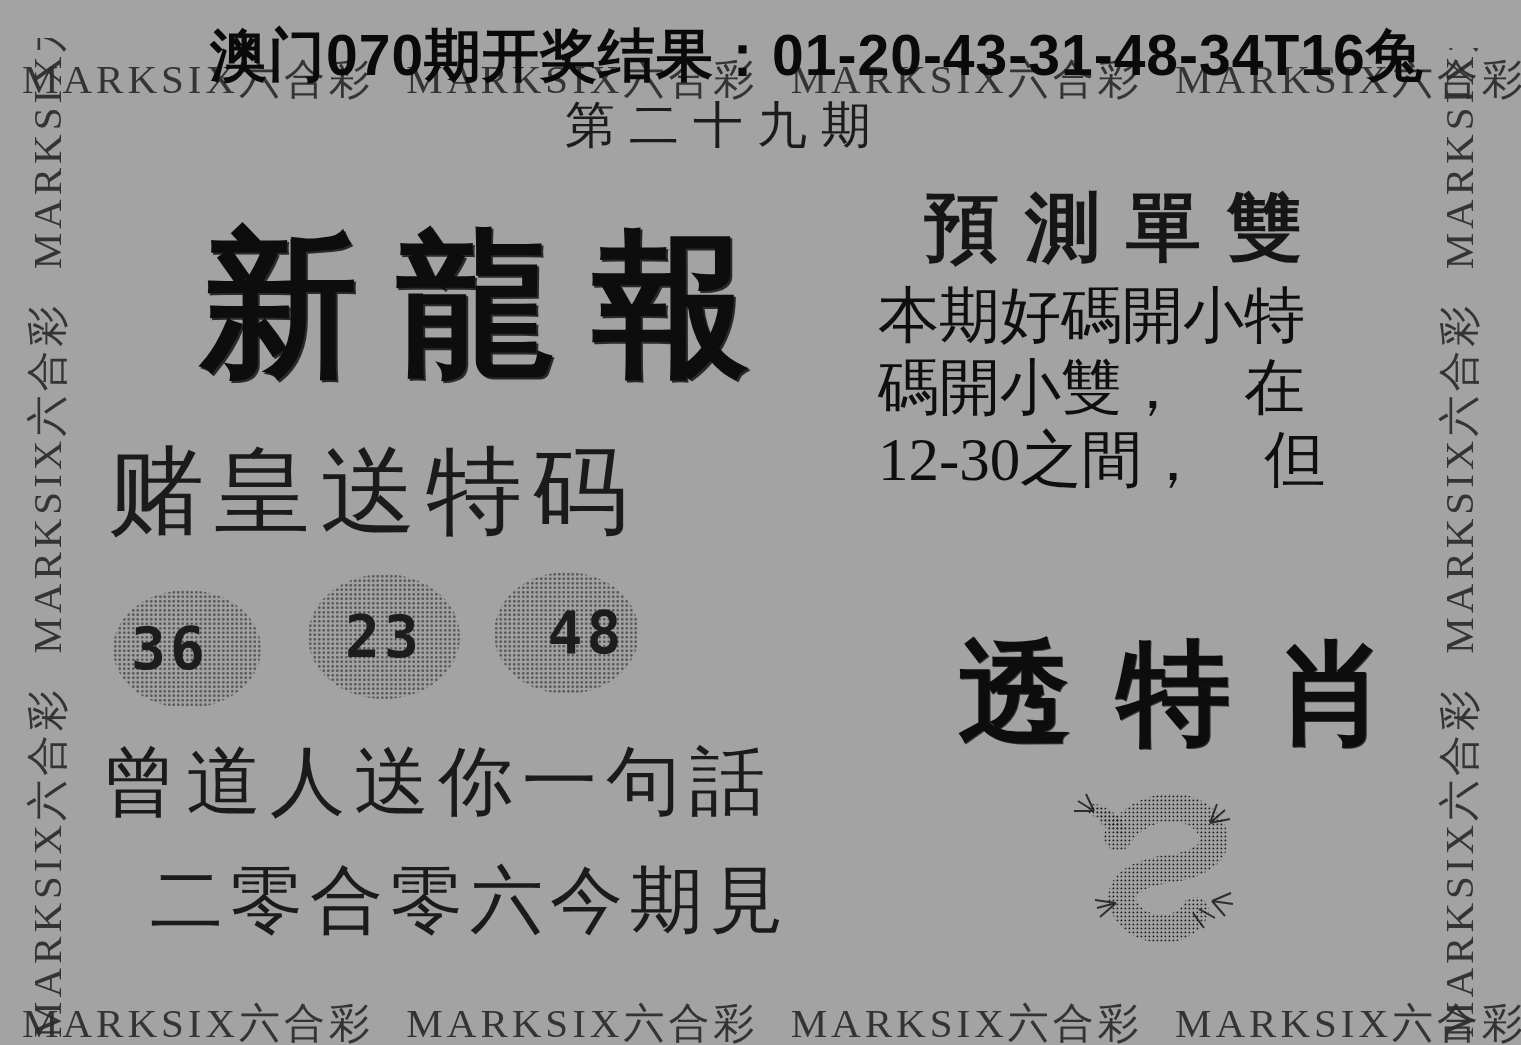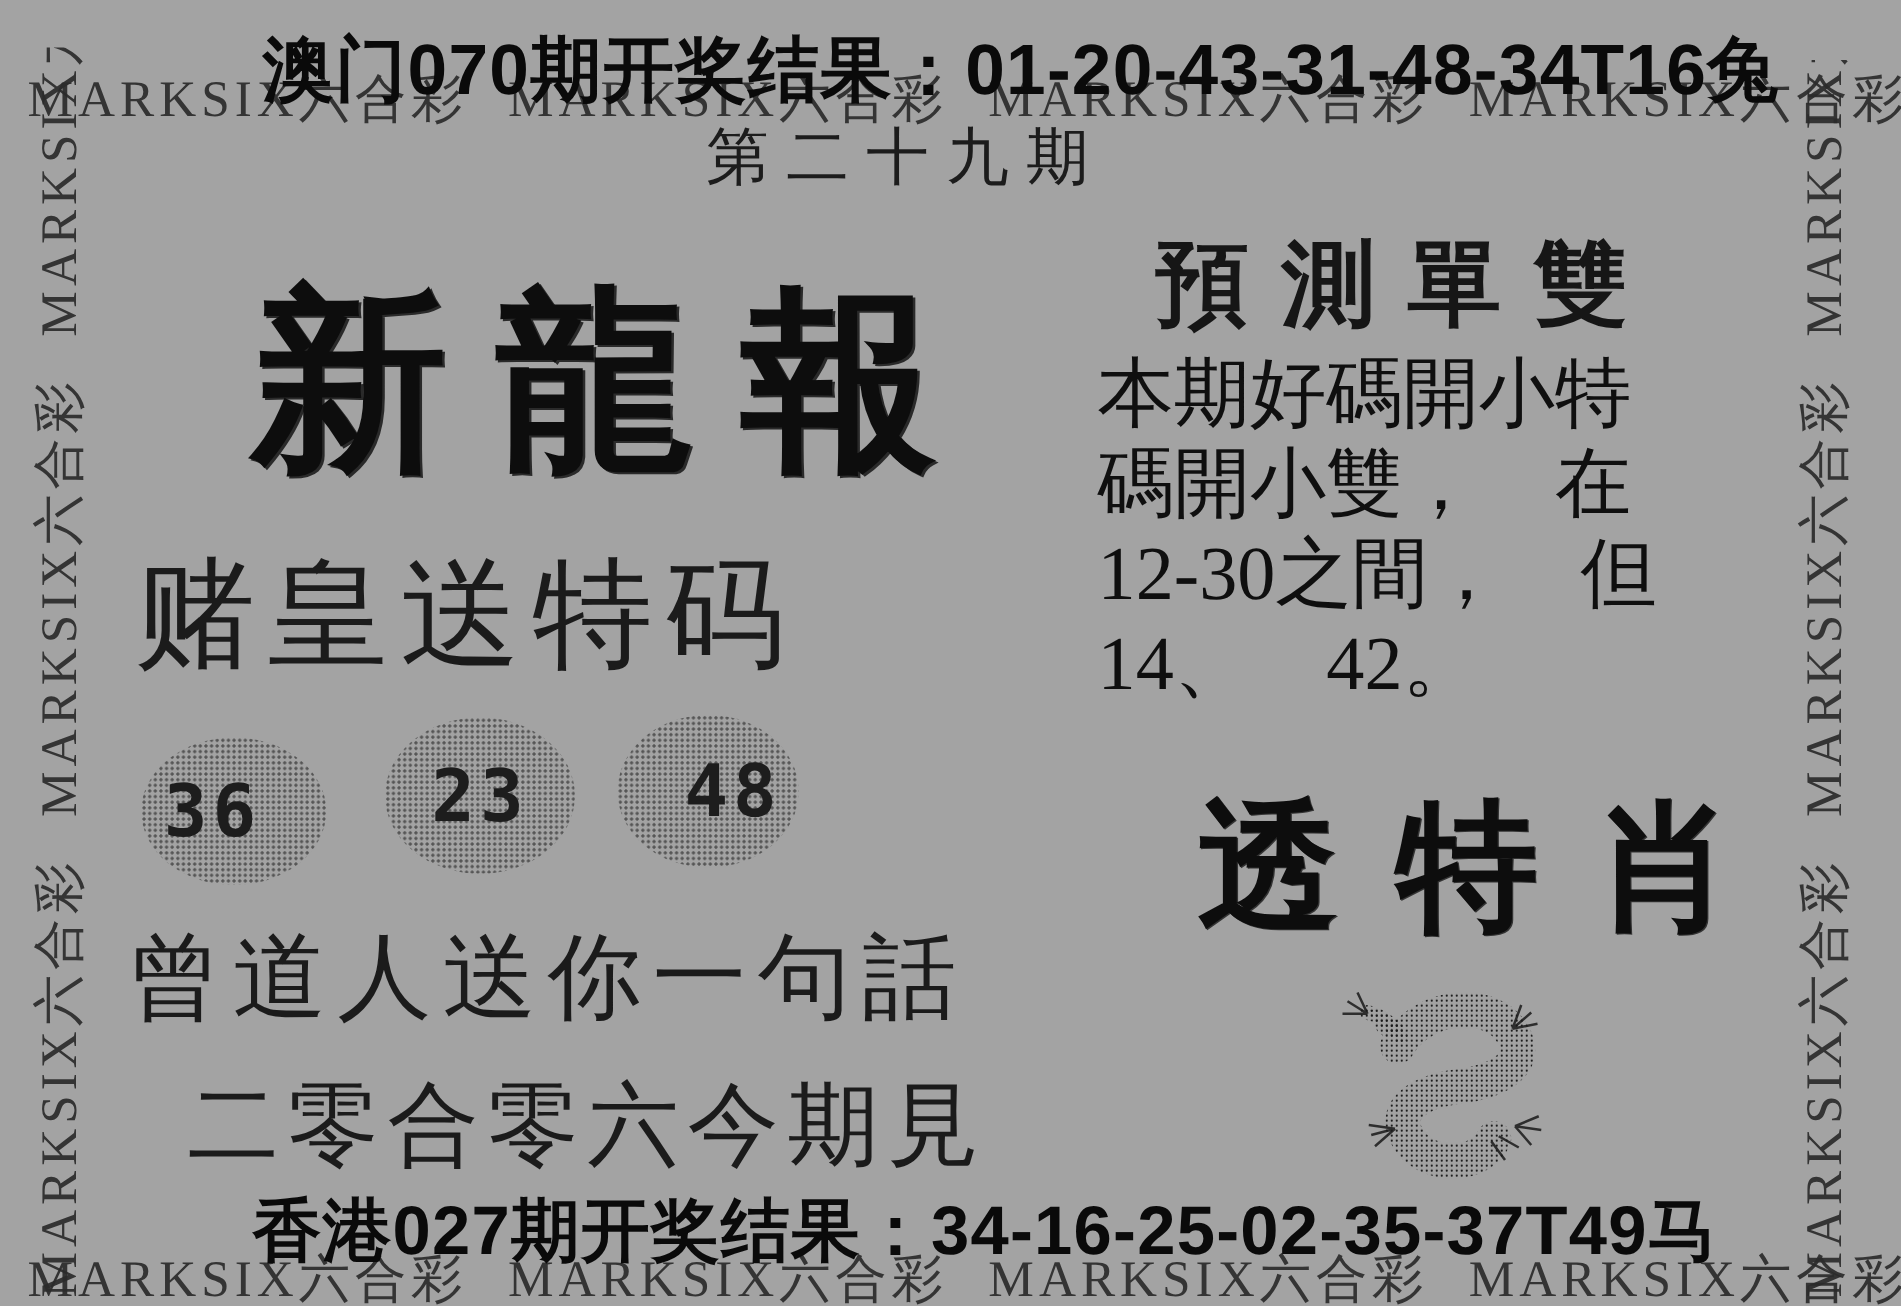--- a/index.html
+++ b/index.html
@@ -93,21 +93,20 @@
   <div class="headline macau">澳门070期开奖结果：01-20-43-31-48-34T16兔</div>
   <div class="issue">第二十九期</div>
 
   <div class="masthead">新龍報</div>
 
   <div class="predict-heading">預測單雙</div>
   <div class="predict-body">
     <div class="pline">本期好碼開小特</div>
     <div class="pline">碼開小雙，　在</div>
     <div class="pline">12-30之間，　但</div>
-    <div class="pline">14、　42。</div>
   </div>
 
   <div class="subtitle">赌皇送特码</div>
 
   <div class="circle c1">
     <span>36</span>
   </div>
   <div class="circle c2">
     <span>23</span>
   </div>
@@ -133,15 +132,14 @@
     <path d="M64,40 C56,29 46,25 35,25 C40,33 37,40 47,46 Z" fill="url(#stip)"></path>
     <g stroke="#1a1a1a" stroke-width="2" fill="none" opacity="0.85">
       <path d="M34,28 l-16,-10 M34,28 l-20,0 M34,28 l-8,-17"></path>
       <path d="M150,40 l15,-13 M150,40 l20,-4 M150,40 l7,-19"></path>
       <path d="M56,120 l-19,5 M56,120 l-16,14 M56,120 l-21,-3"></path>
       <path d="M152,118 l19,-8 M152,118 l21,3 M152,118 l13,15"></path>
       <path d="M133,130 l11,15 M139,126 l16,9"></path>
     </g>
   </svg>
 
-  <div class="headline hk">香港027期开奖结果：34-16-25-02-35-37T49马</div>
 
 </div>
 
 </body></html>

